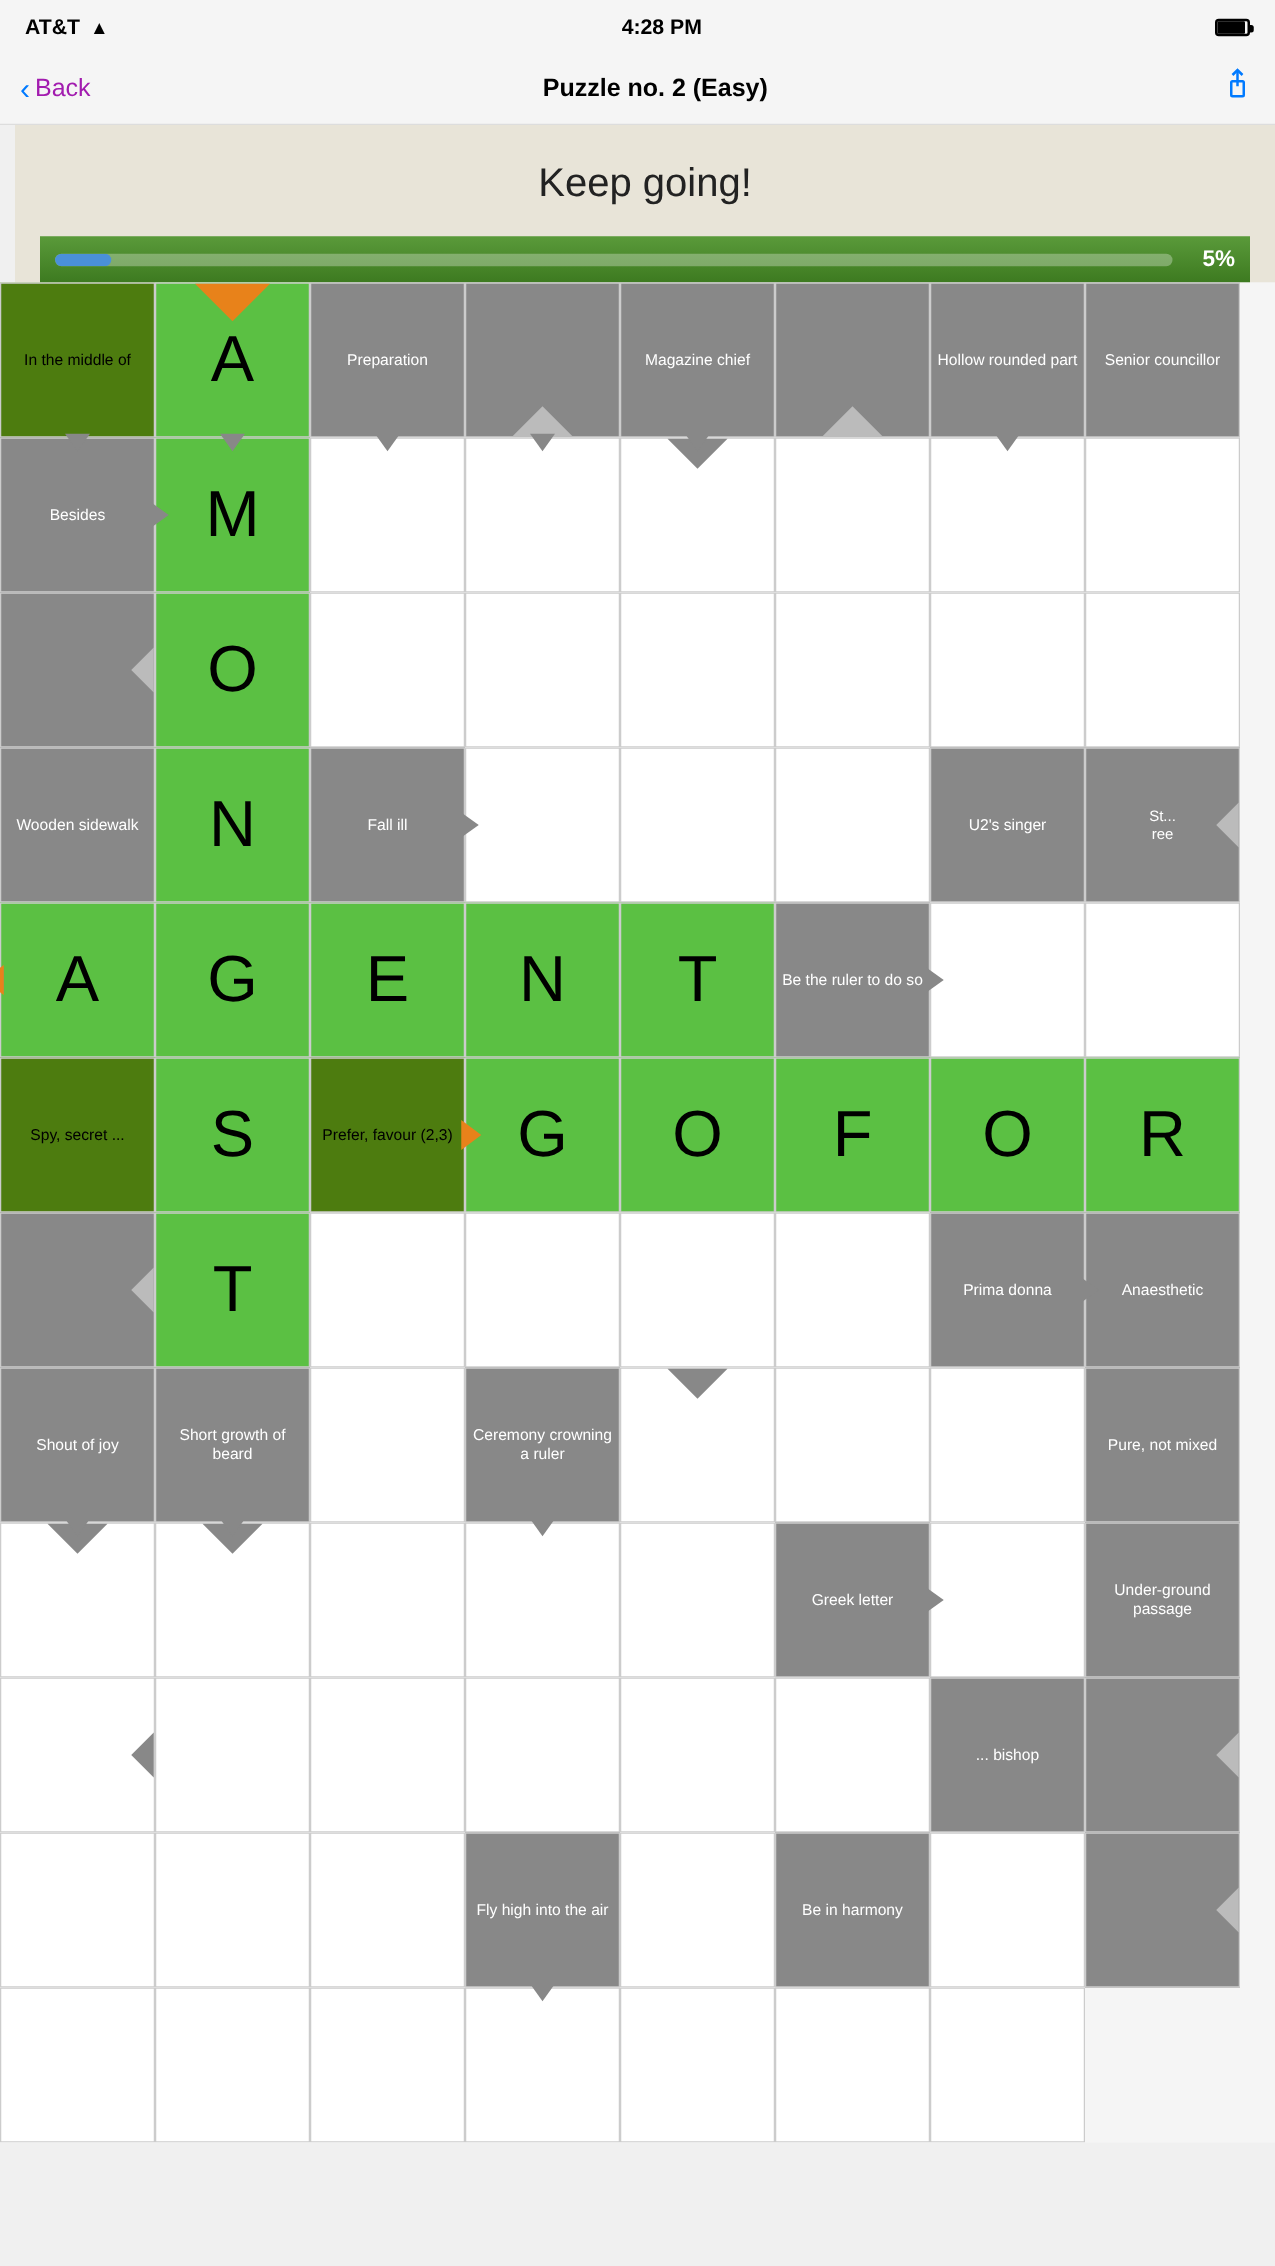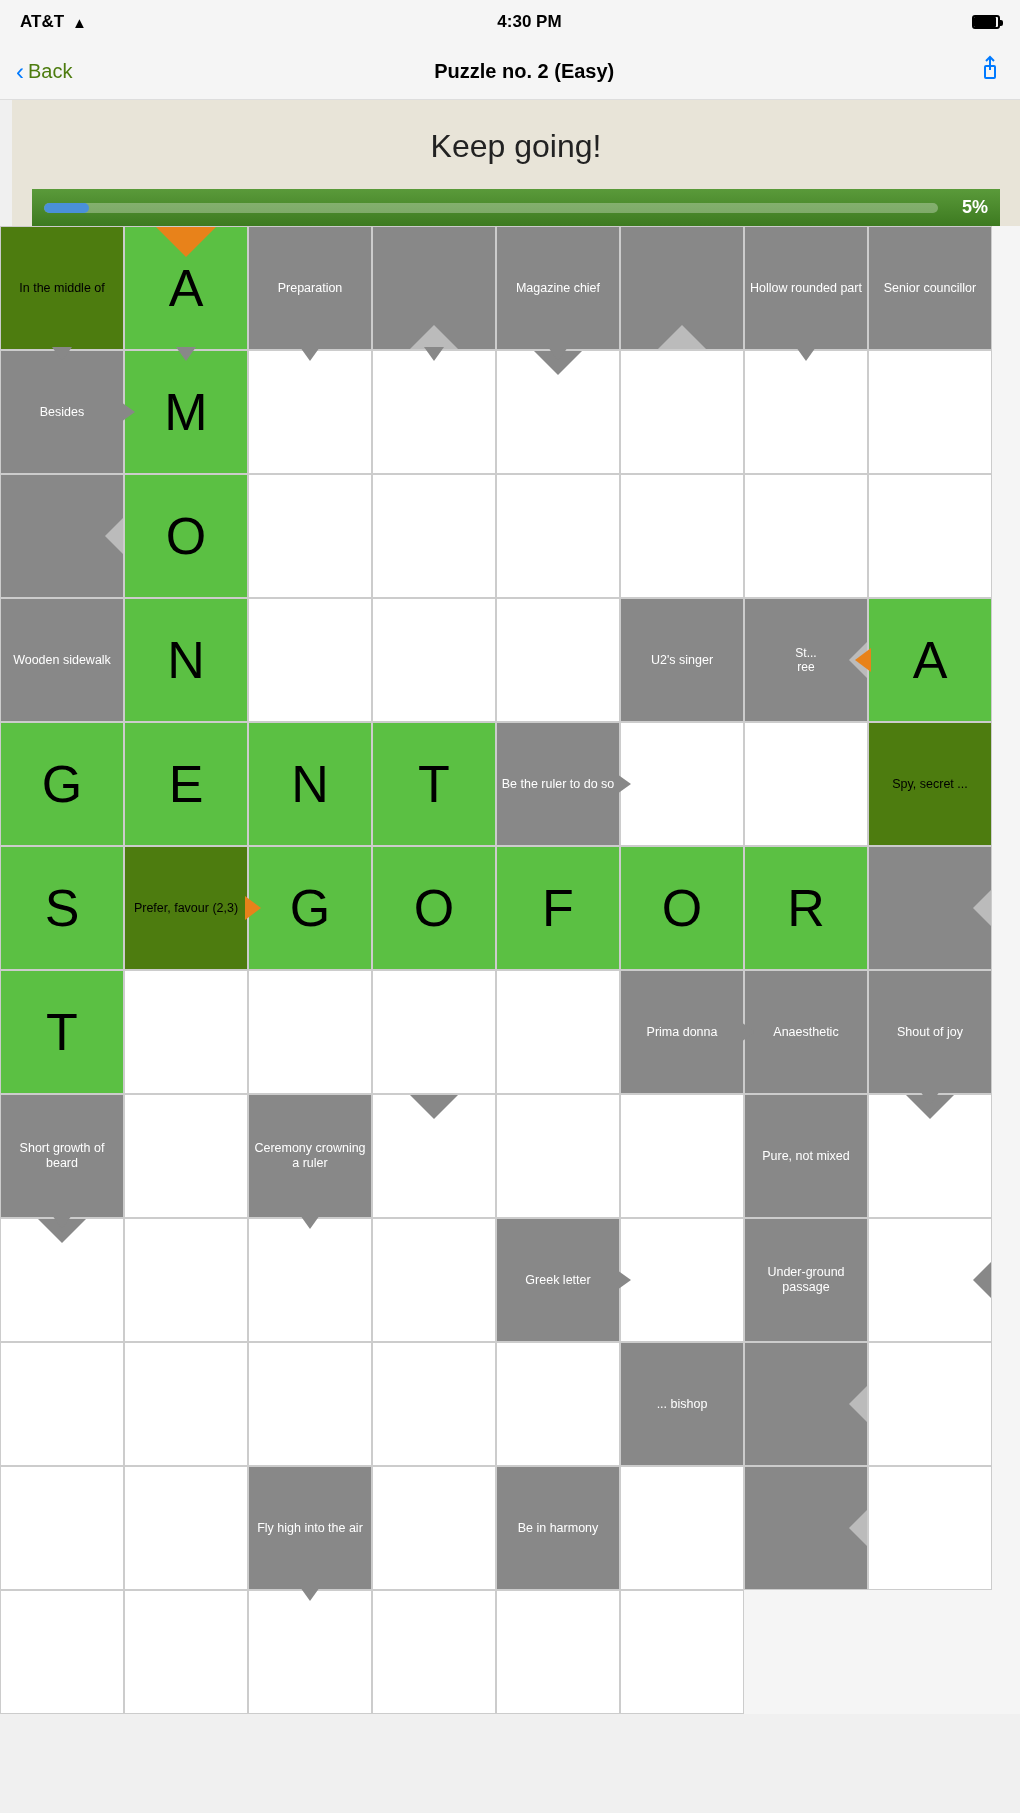--- a/index.html
+++ b/index.html
@@ -194,32 +194,32 @@
     }
   </style>
 </head>
 <body>
 
 <div class="status-bar">
   <div class="status-left">
     <span>AT&amp;T</span>
     <span class="wifi-icon">▲</span>
   </div>
-  <div class="status-center">4:30 PM</div>
+  <div class="status-center">4:28 PM</div>
   <div class="status-right">
     <div class="battery-icon">
       <div class="battery-fill"></div>
     </div>
   </div>
 </div>
 
 <div class="nav-bar">
   <div class="back-btn">
     <span class="back-chevron">‹</span>
-    <span style="color:#4d7c0f;font-size:20px;">Back</span>
+    <span style="color:#a21caf;font-size:20px;">Back</span>
   </div>
   <div class="nav-title">Puzzle no. 2 (Easy)</div>
   <div class="share-btn">
     <svg width="28" height="28" viewBox="0 0 28 28" fill="none">
       <rect x="9" y="11" width="10" height="12" rx="1" stroke="#007aff" stroke-width="2" fill="none"></rect>
       <path d="M14 2 L14 15" stroke="#007aff" stroke-width="2"></path>
       <path d="M10 6 L14 2 L18 6" stroke="#007aff" stroke-width="2" fill="none"></path>
     </svg>
   </div>
 </div>
@@ -291,20 +291,23 @@
     <div class="cell cell-white"></div>
     <div class="cell cell-white"></div>
     <div class="cell cell-white"></div>
 
     <div class="cell cell-gray">
       <span class="cell-clue">Wooden sidewalk</span>
     </div>
     <div class="cell cell-green">
       <span class="cell-letter">N</span>
     </div>
+    <div class="cell cell-gray arrow-right">
+      <span class="cell-clue">Fall ill</span>
+    </div>
     <div class="cell cell-white"></div>
     <div class="cell cell-white"></div>
     <div class="cell cell-white"></div>
     <div class="cell cell-gray">
       <span class="cell-clue">U2's singer</span>
     </div>
     <div class="cell cell-white" style="background:#888;font-size:13px;color:#fff;padding:4px;display:flex;align-items:center;">
       <span style="position:absolute;right:0;top:50%;transform:translateY(-50%);width:0;height:0;border-top:18px solid transparent;border-bottom:18px solid transparent;border-right:18px solid #bbb;"></span>
       <span style="color:#fff;font-size:12px;">St...<br>ree</span>
     </div>

